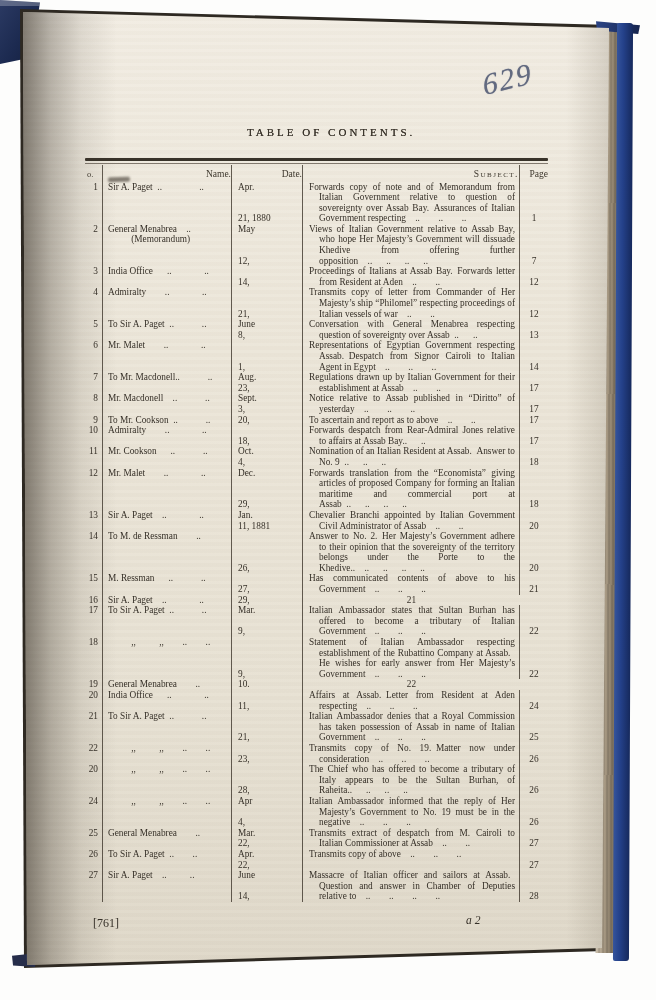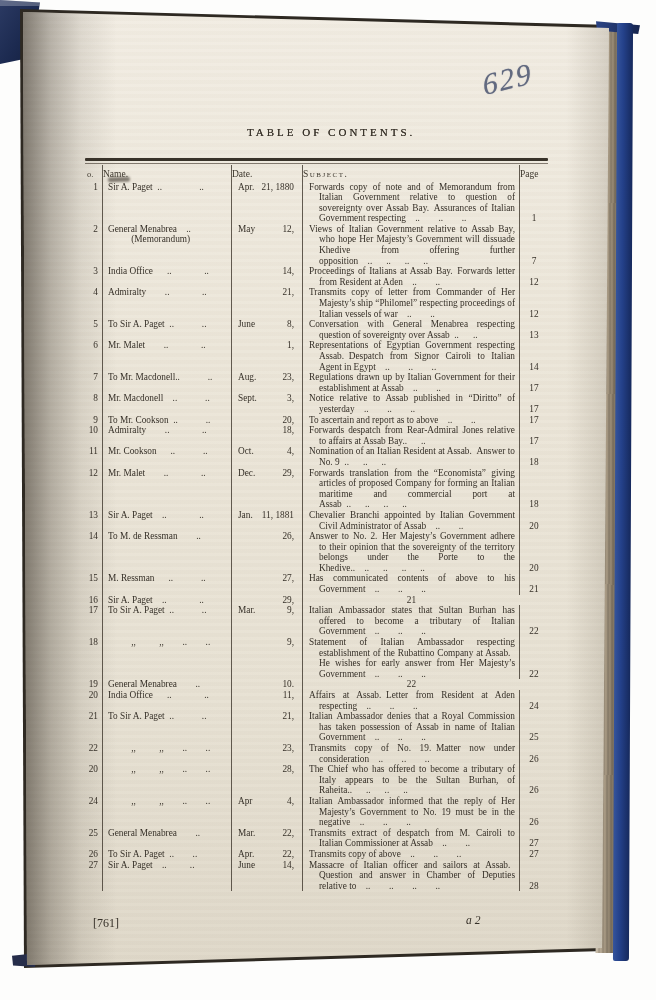--- a/index.html
+++ b/index.html
@@ -39,29 +39,29 @@
   .handwritten{position:absolute;left:482px;top:62px;font-size:30px;font-style:italic;
     color:#3f4a68;transform:rotate(-14deg) skewX(-6deg);opacity:.8;
     text-shadow:0 0 1px rgba(63,74,104,0.6);letter-spacing:2px;}
   .doc-title{position:absolute;left:247px;top:126px;font-size:11px;letter-spacing:3px;
     color:#3b352c;text-shadow:0 0 .4px #3b352c;}
   .toc{position:absolute;left:85px;top:158px;width:463px;color:#363028;}
   .rule-heavy{height:2.5px;background:#39332a;border-radius:1px;}
   .rule-light{height:1px;background:rgba(70,62,50,0.65);margin-top:2px;}
   .thead,.tr{display:grid;grid-template-columns:18px 129px 71px 217px 28px;}
   .thead{align-items:center;margin-top:1px;}
-  .th{font-size:9.5px;text-align:left;padding:4px 0 3px 0;color:#3d372d;}
+  .th{font-size:9.5px;text-align:right;padding:4px 0 3px 0;color:#3d372d;}
   .th,.td{border-right:1px solid rgba(58,50,40,0.78);}
   .th:last-child,.td:last-child{border-right:none;}
   .th-no{font-size:8.5px;text-align:left;padding-left:2px;}
   .th-subject{font-variant:small-caps;letter-spacing:1.5px;}
   .td{font-size:9.3px;line-height:10.6px;}
   .td-no{text-align:right;padding:0 4px 0 0;}
   .td-name{padding-left:5px;white-space:pre-line;}
-  .td-date{display:flex;justify-content:space-between;padding:0 8px 0 6px;}
+  .td-date{display:flex;justify-content:space-between;padding:0 8px 0 6px;flex-direction:column;}
   .td-subj{text-align:justify;padding:0 4px 0 16px;text-indent:-10px;}
   .td-pg{display:flex;align-items:flex-end;justify-content:center;padding-bottom:0;}
   .smudge{position:absolute;left:108px;top:177px;width:22px;height:5px;border-radius:2px;
     background:rgba(45,38,30,0.55);filter:blur(1px);transform:rotate(-2deg);}
   .footer-left{position:absolute;left:93px;top:916px;font-size:12px;color:#363028;}
   .footer-right{position:absolute;left:466px;top:914px;font-size:11.5px;font-style:italic;color:#363028;}
 </style>
 </head>
 <body>
 

